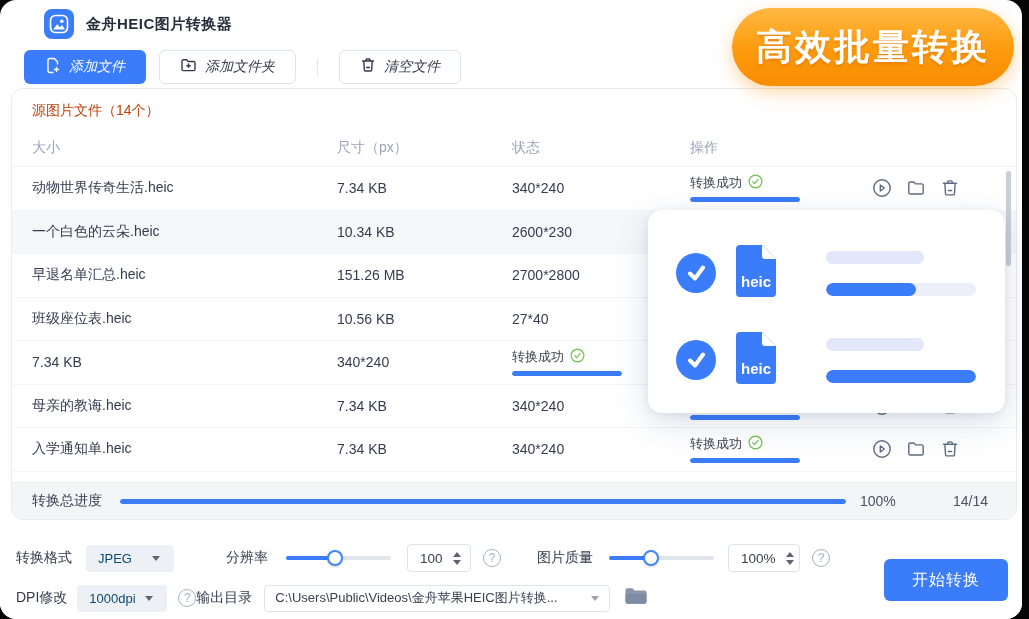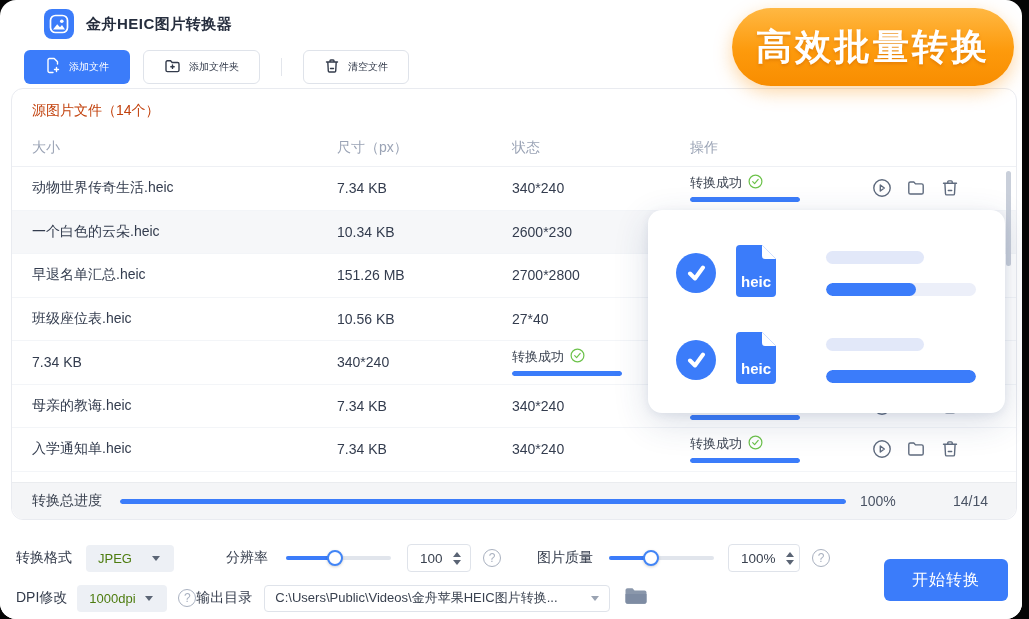--- a/index.html
+++ b/index.html
@@ -14,21 +14,21 @@
 
   
   .badge { position:absolute; top:8px; right:8px; width:282px; height:78px; border-radius:40px;
            background:linear-gradient(180deg,#ffb843 0%,#fd9a0c 55%,#f88d00 100%);
            color:#fff; font-size:36px; font-weight:700; letter-spacing:3px;
            display:flex; align-items:center; justify-content:center; z-index:4;
            text-shadow:0 2px 3px rgba(190,90,0,.35); box-shadow:0 6px 18px rgba(250,140,0,.35); }
 
   
   .toolbar { position:absolute; top:50px; left:24px; height:33px; display:flex; align-items:center; z-index:3; }
-  .btn { height:33px; display:flex; align-items:center; gap:8px; padding:16px 20px; border-radius:6px; font-size:10px; cursor:pointer; border:1px solid transparent; }
+  .btn { height:33px; display:flex; align-items:center; gap:8px; padding:16px 20px; border-radius:6px; font-size:14px; cursor:pointer; border:1px solid transparent;font-style:italic; }
   .btn.primary { background:#3b7cfa; color:#fff; }
   .btn.ghost { background:#fff; color:#333b4b; border-color:#dfe3ea; }
   .btn + .btn { margin-left:13px; }
   .vdiv { width:1px; height:18px; background:#e3e6ec; margin:0 21px; }
   .icon-stroke { stroke:#333b4b; fill:none; stroke-width:1.4; stroke-linecap:round; stroke-linejoin:round; }
   .icon-stroke-white { stroke:#fff; fill:none; stroke-width:1.4; stroke-linecap:round; stroke-linejoin:round; }
 
   
   .panel { position:absolute; top:88px; left:11px; right:5px; height:432px; background:#fff;
            border:1px solid #e9ebf0; border-radius:12px; z-index:1; }
@@ -68,21 +68,21 @@
   .ov-bar-top { width:98px; height:13px; border-radius:7px; background:#e2e8f9; }
   .ov-bar-track { margin-top:19px; width:150px; height:13px; border-radius:7px; background:#eceff9; overflow:hidden; }
   .ov-bar-track > div { height:100%; background:#3b7cfa; border-radius:7px; }
 
   
   .controls { position:absolute; left:0; right:0; top:520px; bottom:0; background:#fff; z-index:2; }
   .ctl-row { position:absolute; left:16px; right:170px; height:28px; display:flex; align-items:center; }
   .ctl-row.r1 { top:24px; } .ctl-row.r2 { top:64px; }
   .lbl { font-size:14px; color:#333b4b; white-space:nowrap; }
   .dd { height:27px; background:#edf0f5; border-radius:4px; display:flex; align-items:center;
-        justify-content:space-between; padding:0 14px 0 12px; font-size:13px; color:#4d7c0f; cursor:pointer; }
+        justify-content:space-between; padding:0 14px 0 12px; font-size:13px; color:#0c4a6e; cursor:pointer; }
   .caret { width:0; height:0; border-left:4.5px solid transparent; border-right:4.5px solid transparent; border-top:5px solid #5b6575; }
   .caret.lt { border-top-color:#9aa3b2; }
   .slider { position:relative; width:105px; height:4px; background:#e1e5ec; border-radius:2px; cursor:pointer; }
   .slider .fill { height:100%; background:#3b7cfa; border-radius:2px; }
   .slider .knob { position:absolute; top:50%; transform:translate(-50%,-50%); width:16px; height:16px;
                   background:#fff; border:2px solid #4285f6; border-radius:50%; box-shadow:0 1px 3px rgba(0,0,0,.18); }
   .spin { height:28px; background:#fff; border:1px solid #dfe3ea; border-radius:4px; display:flex;
           align-items:center; padding:0 12px 0 12px; font-size:13.5px; color:#39414f; }
   .spin .arrows { margin-left:10px; display:flex; flex-direction:column; gap:3px; cursor:pointer; }
   .tri-up { width:0; height:0; border-left:4px solid transparent; border-right:4px solid transparent; border-bottom:5px solid #5a6474; }

